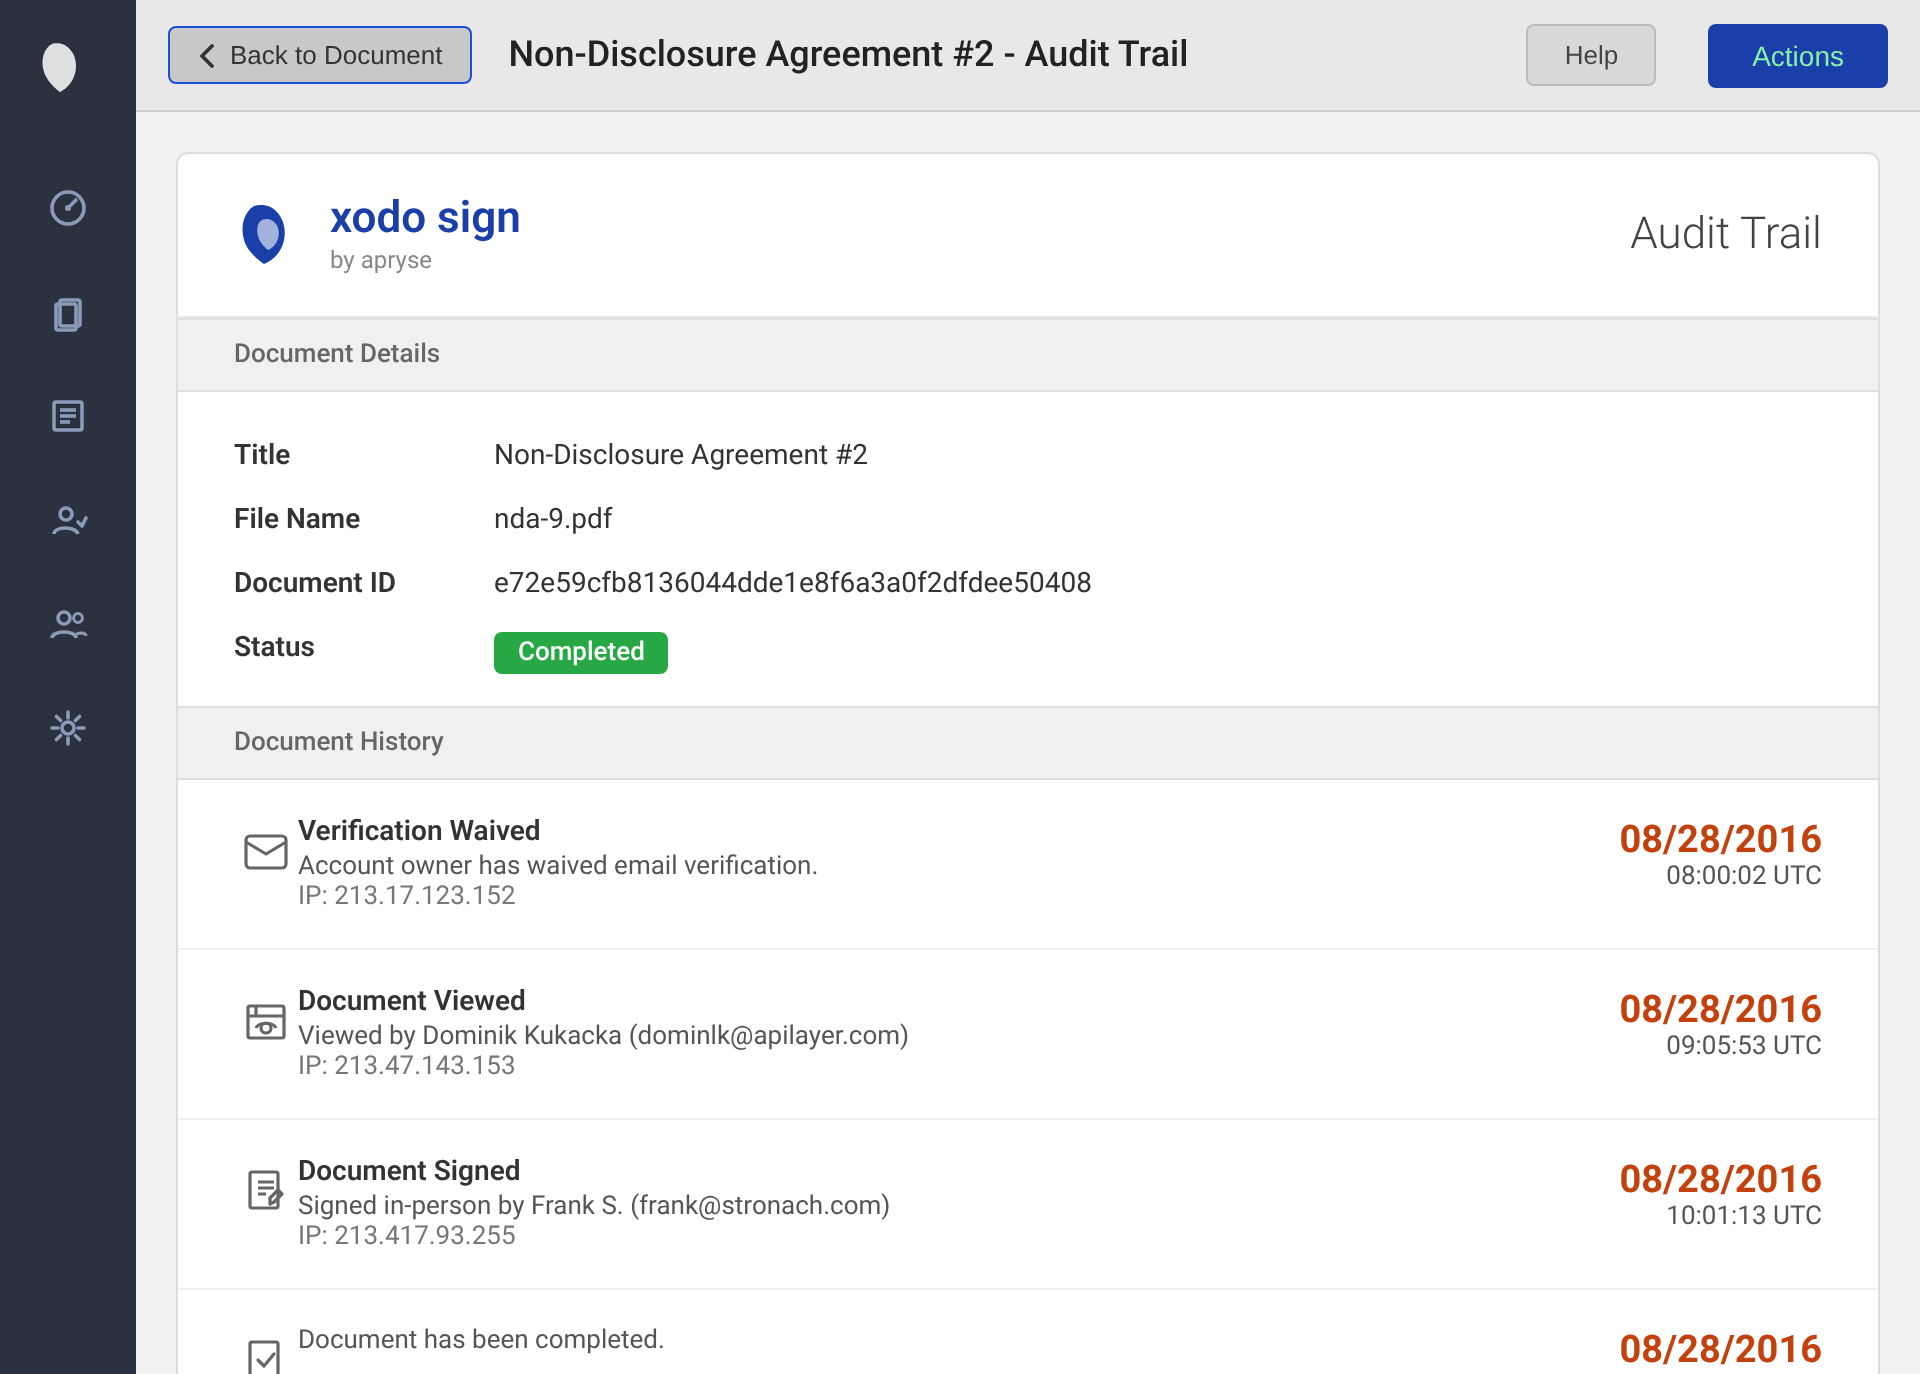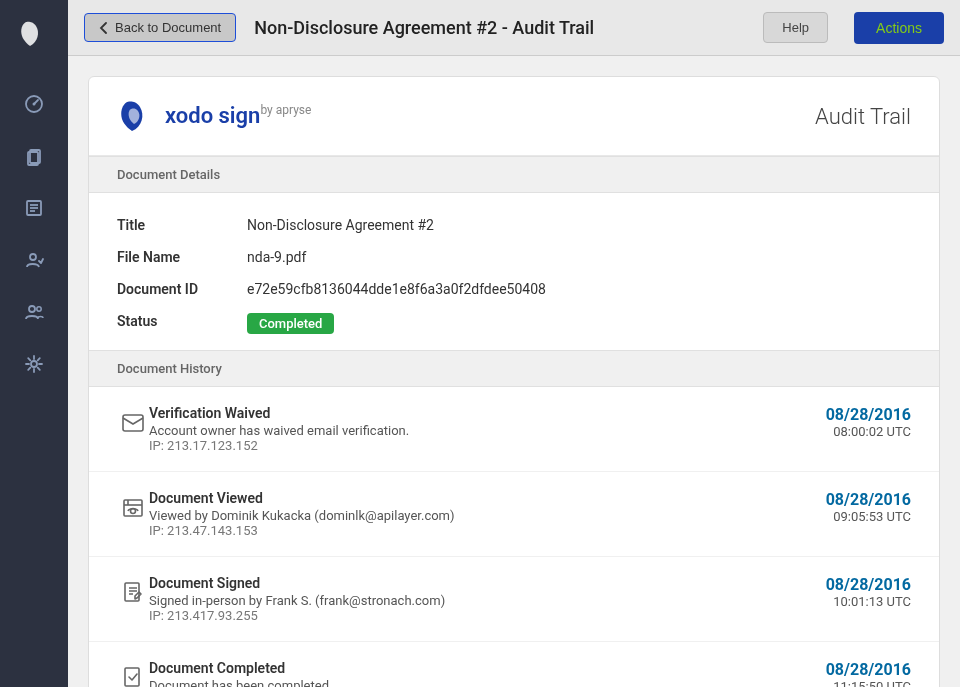--- a/index.html
+++ b/index.html
@@ -79,21 +79,21 @@
       color: #444;
       cursor: pointer;
       margin-right: 26px;
     }
     .actions-btn {
       background: #1a3fa8;
       border: none;
       border-radius: 4px;
       padding: 8px 22px;
       font-size: 14px;
-      color: #84cc16;
+      color: #86efac;
       cursor: pointer;
       font-weight: 500;
     }
 
     
     .content {
       flex: 1;
       overflow-y: auto;
       padding: 20px;
     }
@@ -114,21 +114,21 @@
     }
     .logo-area {
       display: flex;
       align-items: center;
       gap: 10px;
     }
     .logo-icon {
       color: #1a3fa8;
       font-size: 26px;
     }
-    .logo-text-wrap { display: flex; flex-direction: row; line-height: 1.2; }
+    .logo-text-wrap { display: flex; flex-direction: column; line-height: 1.2; }
     .logo-text { color: #1a3fa8; font-size: 22px; font-weight: 600; }
     .logo-sub { color: #888; font-size: 12px; }
     .audit-trail-title { font-size: 22px; color: #444; font-weight: 300; }
 
     
     .section-header {
       background: #f0f0f0;
       padding: 10px 28px;
       font-size: 13px;
       color: #666;
@@ -195,23 +195,23 @@
     .history-ip {
       font-size: 13px;
       color: #777;
     }
     .history-date {
       text-align: right;
       flex-shrink: 0;
       min-width: 110px;
     }
     .history-date-main {
-      font-size: 16px;
+      font-size: 19px;
       font-weight: 700;
-      color: #0369a1;
+      color: #c2410c;
     }
     .history-date-time {
       font-size: 13px;
       color: #555;
     }
 
     
     svg { display: block; }
   </style>
 </head>
@@ -379,21 +379,20 @@
     </div>
   </div>
           <div class="history-item">
     <div class="history-icon">
               <svg width="22" height="22" viewBox="0 0 22 22" fill="none" stroke="#666" stroke-width="1.6">
                 <rect x="3" y="1" width="14" height="18" rx="1"></rect>
                 <path d="M7 10 L10 13 L15 7" stroke-linecap="round" stroke-linejoin="round"></path>
               </svg>
             </div>
     <div class="history-main">
-      <div class="history-event-name">Document Completed</div>
       <div class="history-desc">Document has been completed.</div>
 
     </div>
     <div class="history-date">
       <div class="history-date-main">08/28/2016</div>
       <div class="history-date-time">11:15:50 UTC</div>
     </div>
   </div>
         </div>
     </div>

